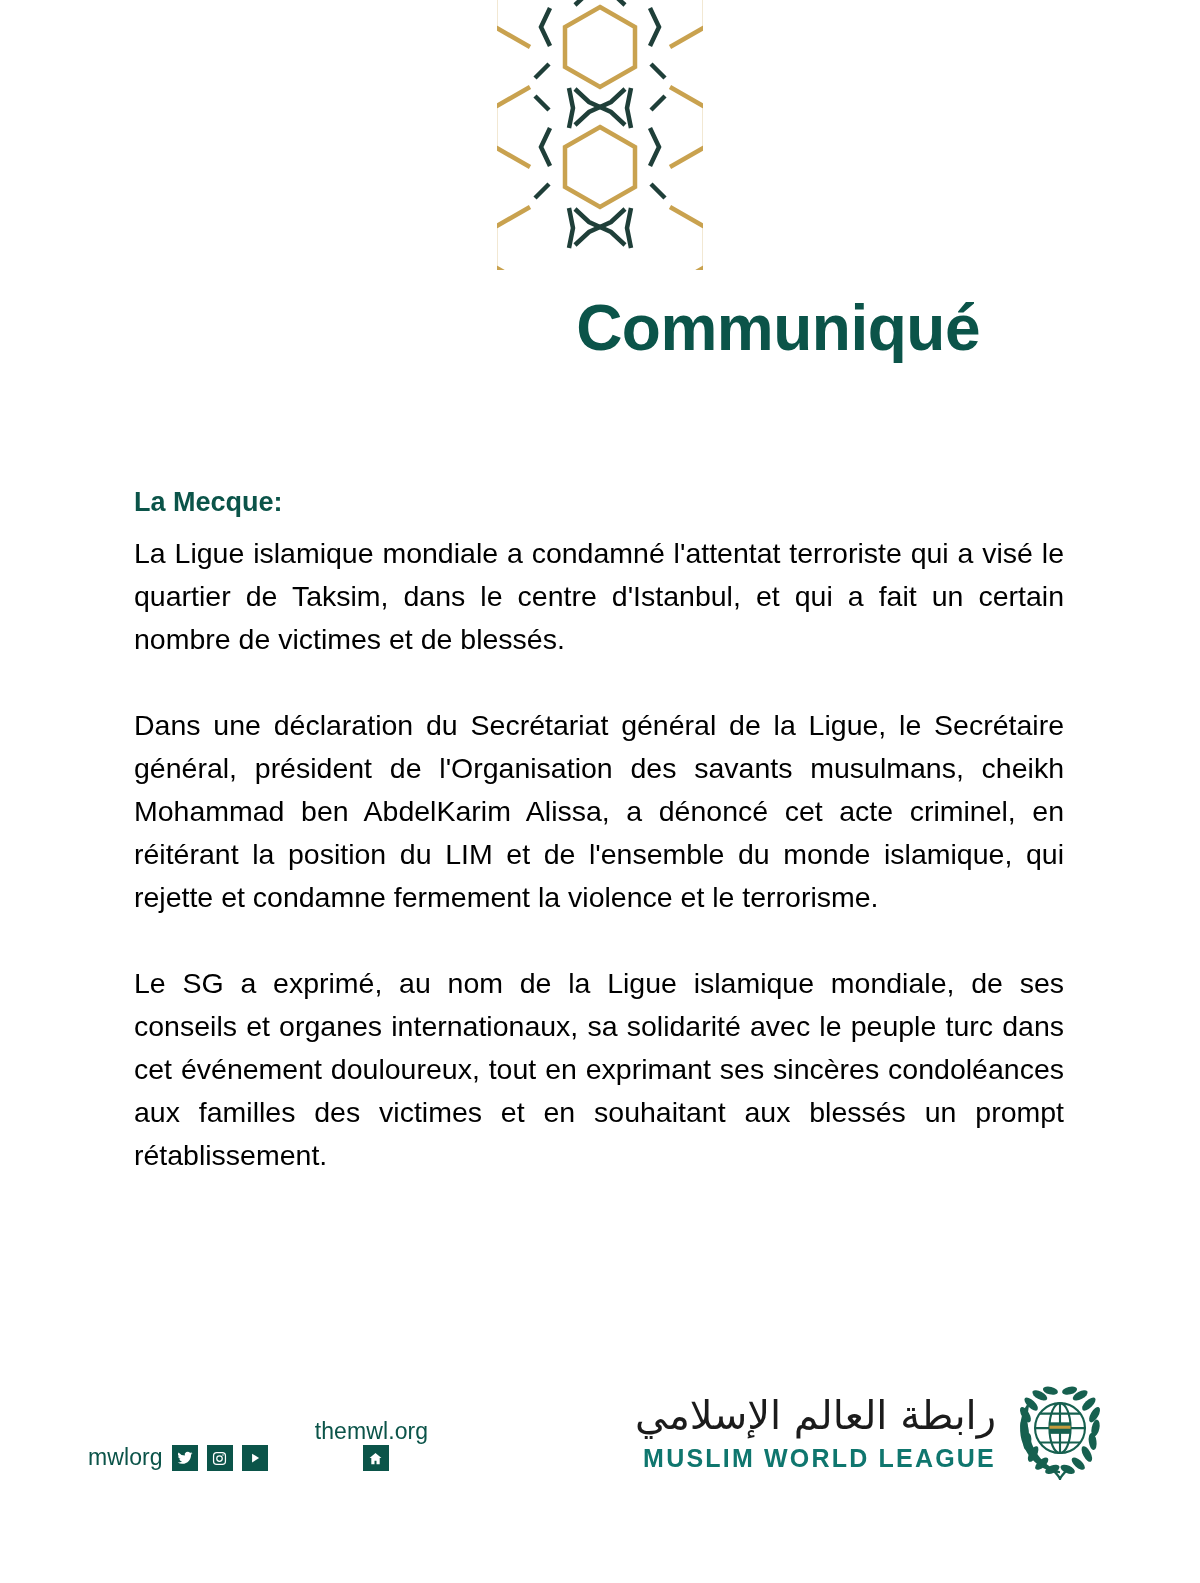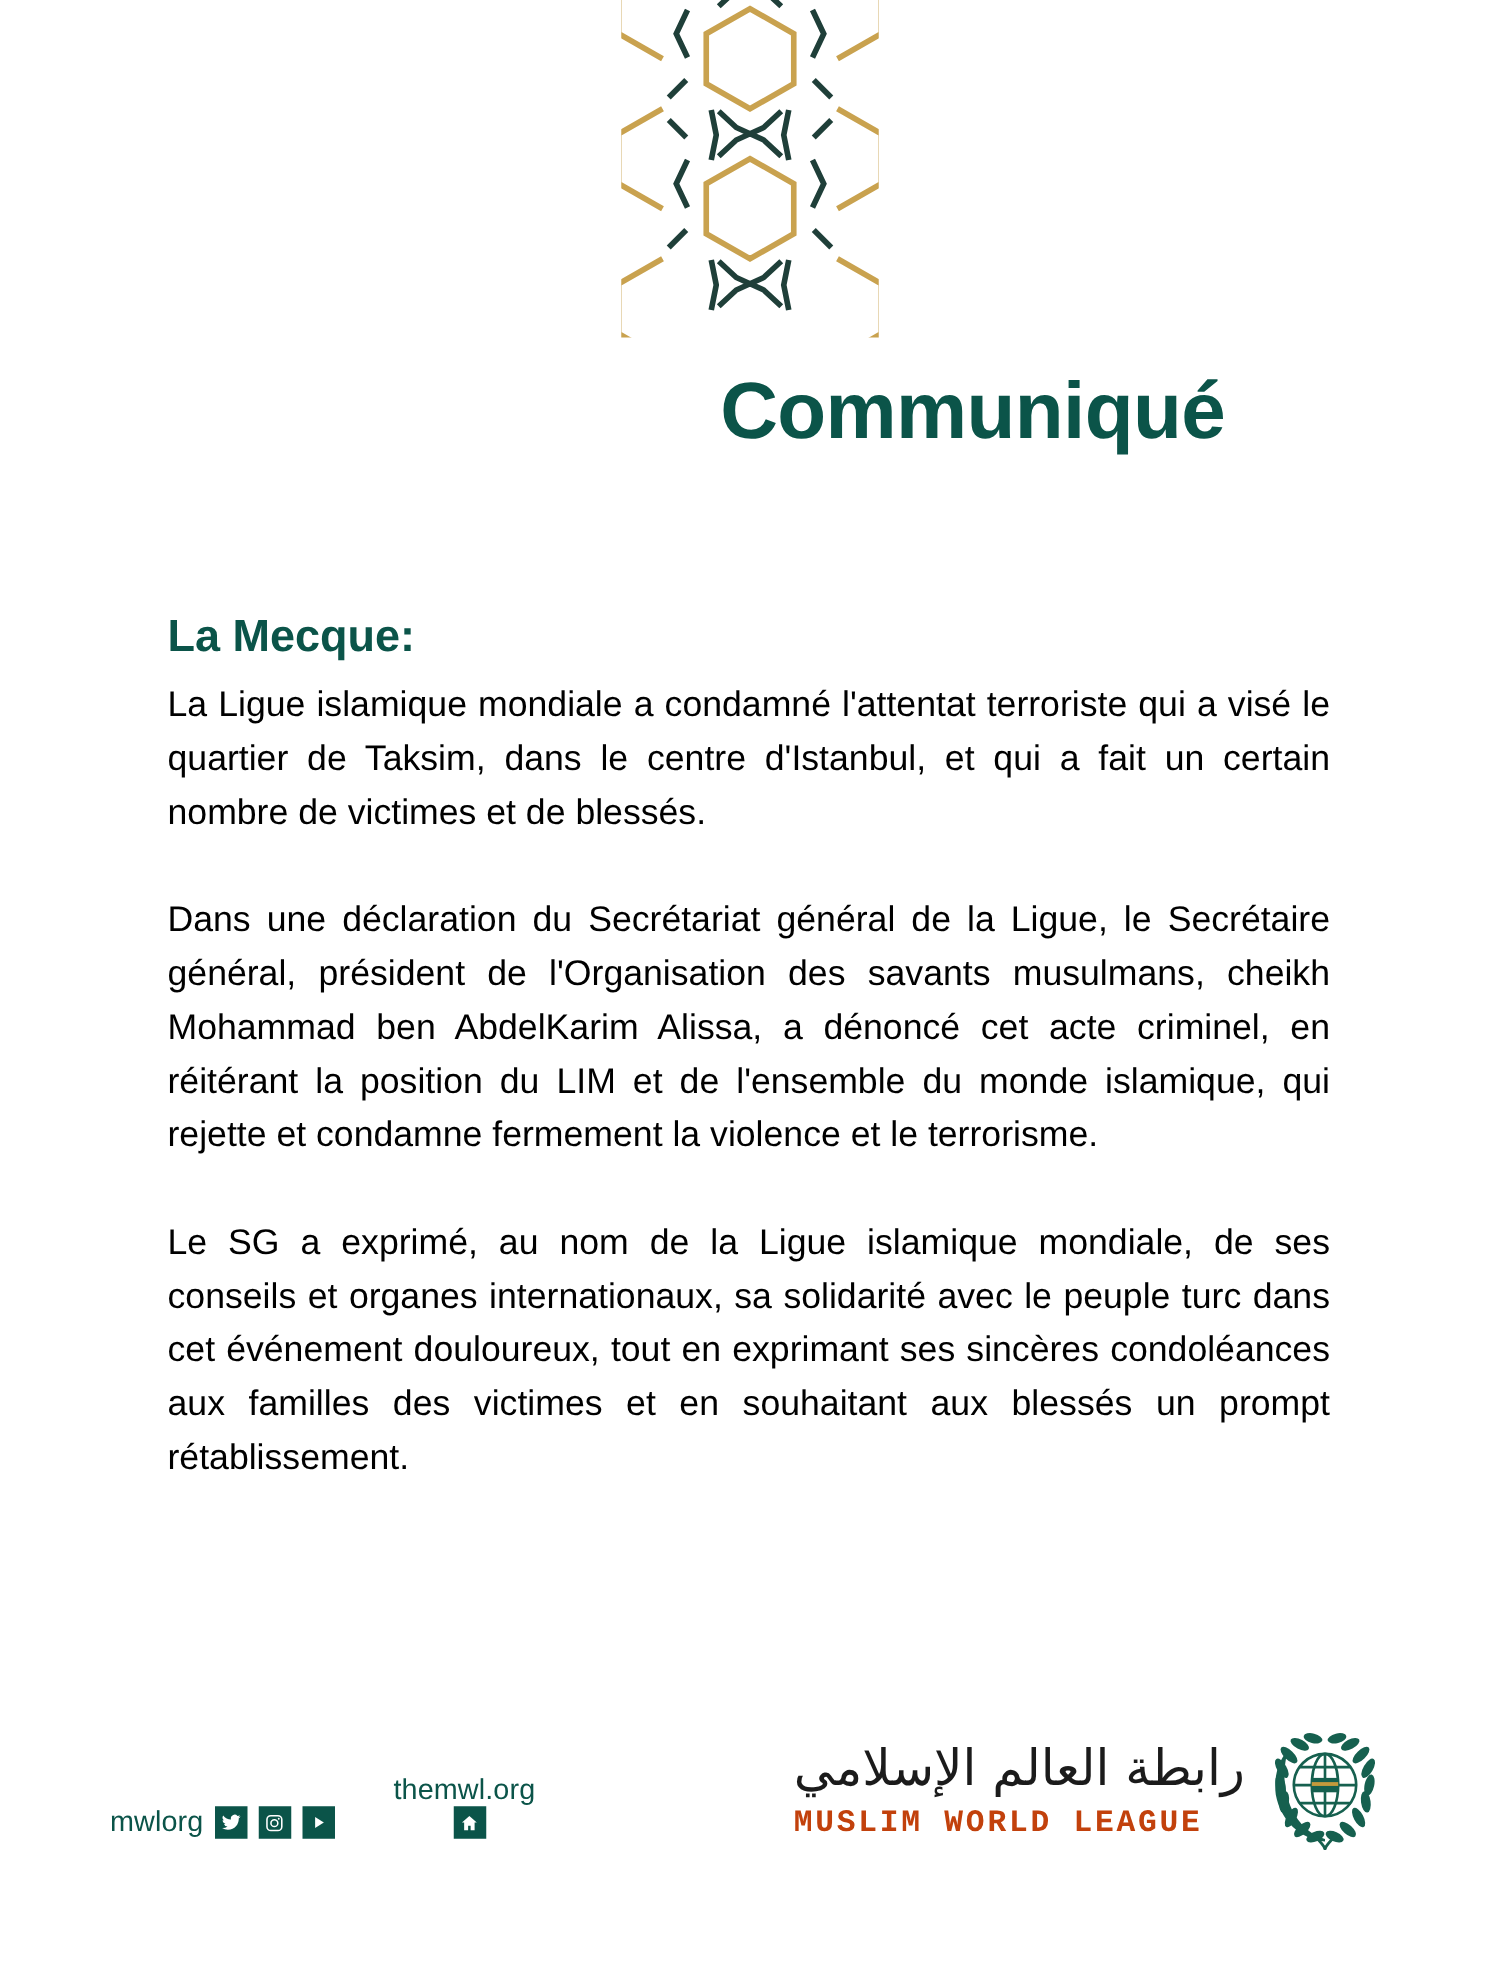--- a/index.html
+++ b/index.html
@@ -48,21 +48,21 @@
   }
 
   
   .content {
     position: absolute;
     top: 486px;
     left: 134px;
     width: 930px;
   }
   .dateline {
-    font-size: 36px;
+    font-size: 27px;
     font-weight: bold;
     color: #0b5449;
     line-height: 1.25;
     margin: 0 0 12px 0;
   }
   p.para {
     margin: 0;
     font-size: 28.5px;
     line-height: 43px;
     color: #000000;
@@ -116,37 +116,37 @@
   .logo-lockup {
     position: absolute;
     right: 92px;
     top: 10px;
     display: flex;
     align-items: center;
   }
   .logo-text-col {
     display: flex;
     flex-direction: column;
-    align-items: flex-start;
+    align-items: flex-end;
     margin-right: 16px;
   }
   .arabic-name {
     font-family: "DejaVu Sans", sans-serif;
     font-size: 40px;
     color: #1b1b1b;
     direction: rtl;
     line-height: 1.35;
     white-space: nowrap;
   }
   .latin-name {
-    font-family: Liberation Mono, monospace;
+    font-family: Liberation Sans, sans-serif;
     font-size: 25px;
     letter-spacing: 2.2px;
     font-weight: bold;
-    color: #c2410c;
+    color: #0f766e;
     margin-top: 2px;
     white-space: nowrap;
   }
   .emblem { display: block; }
 </style>
 </head>
 <body>
 
 <div class="ornament-wrap">
   <svg class="ornament-svg" viewBox="0 0 206 290">

